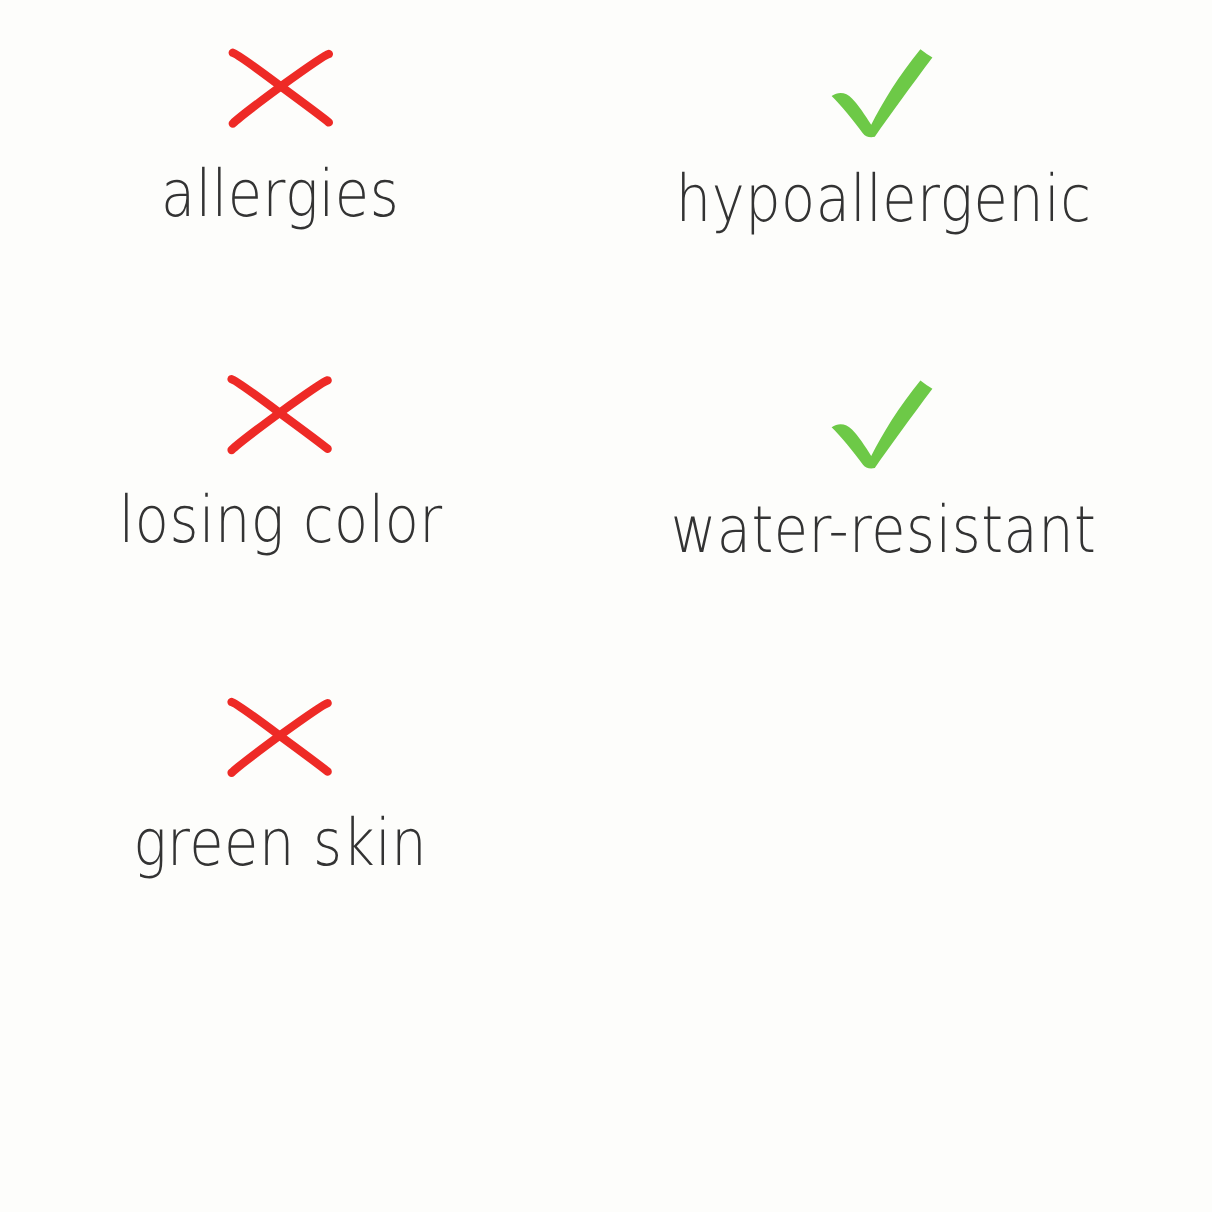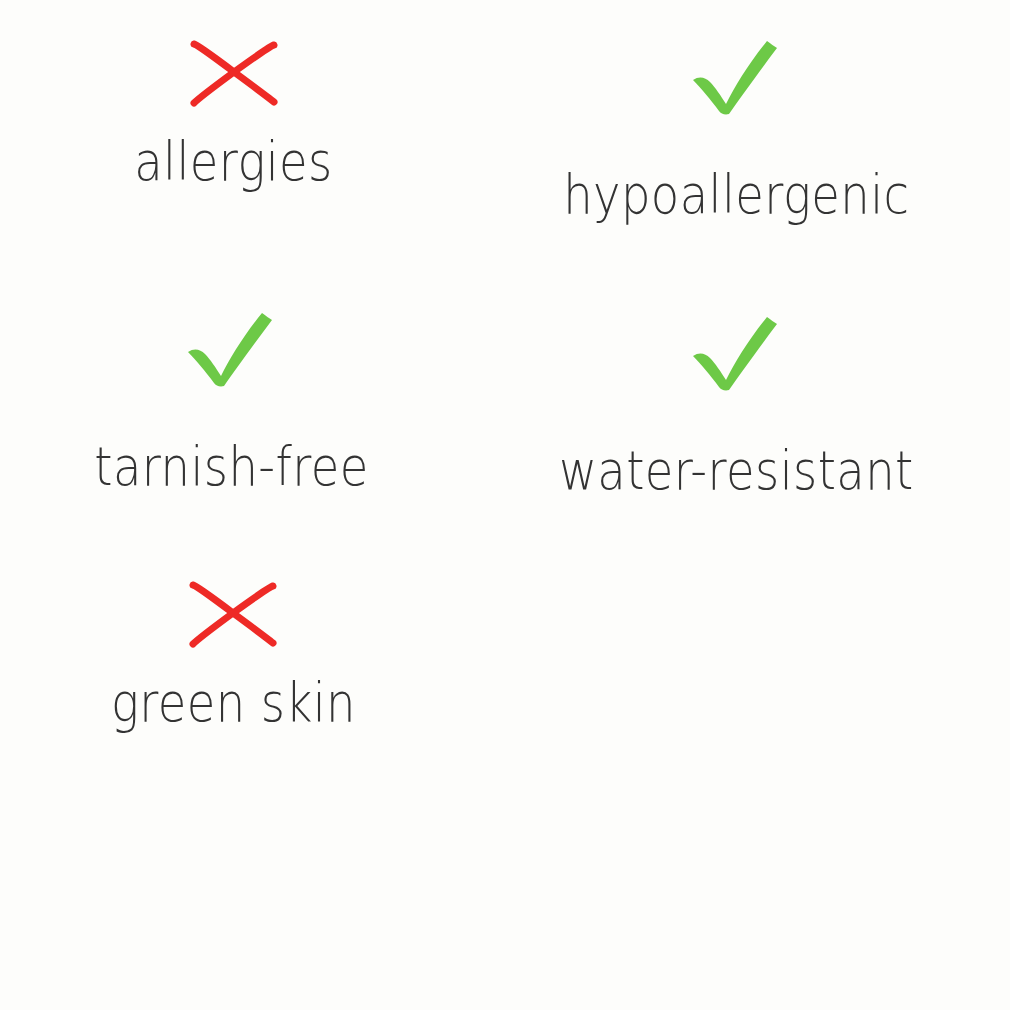--- a/index.html
+++ b/index.html
@@ -47,21 +47,21 @@
   .feature-cell.col-pro { padding-left: 0px; }
 
   .cell-inner {
     display: flex;
     flex-direction: column;
     align-items: center;
   }
 
   
   .col-con .cell-inner { transform: translateX(-14px); }
-  .col-pro .cell-inner { transform: translateX(-16px); gap: 29px; }
+  .col-pro .cell-inner { transform: translateX(-16px); }
 
   .icon-slot {
     width: 110px;
     height: 92px;
     display: flex;
     align-items: center;
     justify-content: center;
   }
   .icon-slot svg { display: block; overflow: visible; }
 
@@ -127,34 +127,32 @@
             <path d="M4 44 C10 40 16 41 21 46 C26 51 32 60 37 68
                      C46 50 60 27 78 5 C82 8 85 10 88 12
                      C70 36 52 61 40 78 C36 79 32 78 30 75
                      C22 64 12 52 4 44 Z" fill="#6dc947"></path>
           </svg>
         </span>
         <div class="feature-label">hypoallergenic</div>
       </div>
     </div>
 
-
-    <div class="feature-cell col-pro row-2">
+    <div class="feature-cell col-con row-2">
       <div class="cell-inner">
         <span class="icon-slot">
-          <svg width="96" height="80" viewBox="0 0 96 80" aria-hidden="true">
-            <path d="M4 44 C10 40 16 41 21 46 C26 51 32 60 37 68
-                     C46 50 60 27 78 5 C82 8 85 10 88 12
-                     C70 36 52 61 40 78 C36 79 32 78 30 75
-                     C22 64 12 52 4 44 Z" fill="#6dc947"></path>
+          <svg width="92" height="70" viewBox="0 0 92 70" aria-hidden="true">
+            <path d="M6 5 Q10 6 46 33 Q80 58 86 63" fill="none" stroke="#ee2a26" stroke-width="7" stroke-linecap="round"></path>
+            <path d="M86 6 Q82 7 46 33 Q12 58 6 64" fill="none" stroke="#ee2a26" stroke-width="7" stroke-linecap="round"></path>
           </svg>
         </span>
-        <div class="feature-label">tarnish-free</div>
+        <div class="feature-label">losing color</div>
       </div>
     </div>
+
 
     <div class="feature-cell col-pro row-3">
       <div class="cell-inner">
         <span class="icon-slot">
           <svg width="96" height="80" viewBox="0 0 96 80" aria-hidden="true">
             <path d="M4 44 C10 40 16 41 21 46 C26 51 32 60 37 68
                      C46 50 60 27 78 5 C82 8 85 10 88 12
                      C70 36 52 61 40 78 C36 79 32 78 30 75
                      C22 64 12 52 4 44 Z" fill="#6dc947"></path>
           </svg>

